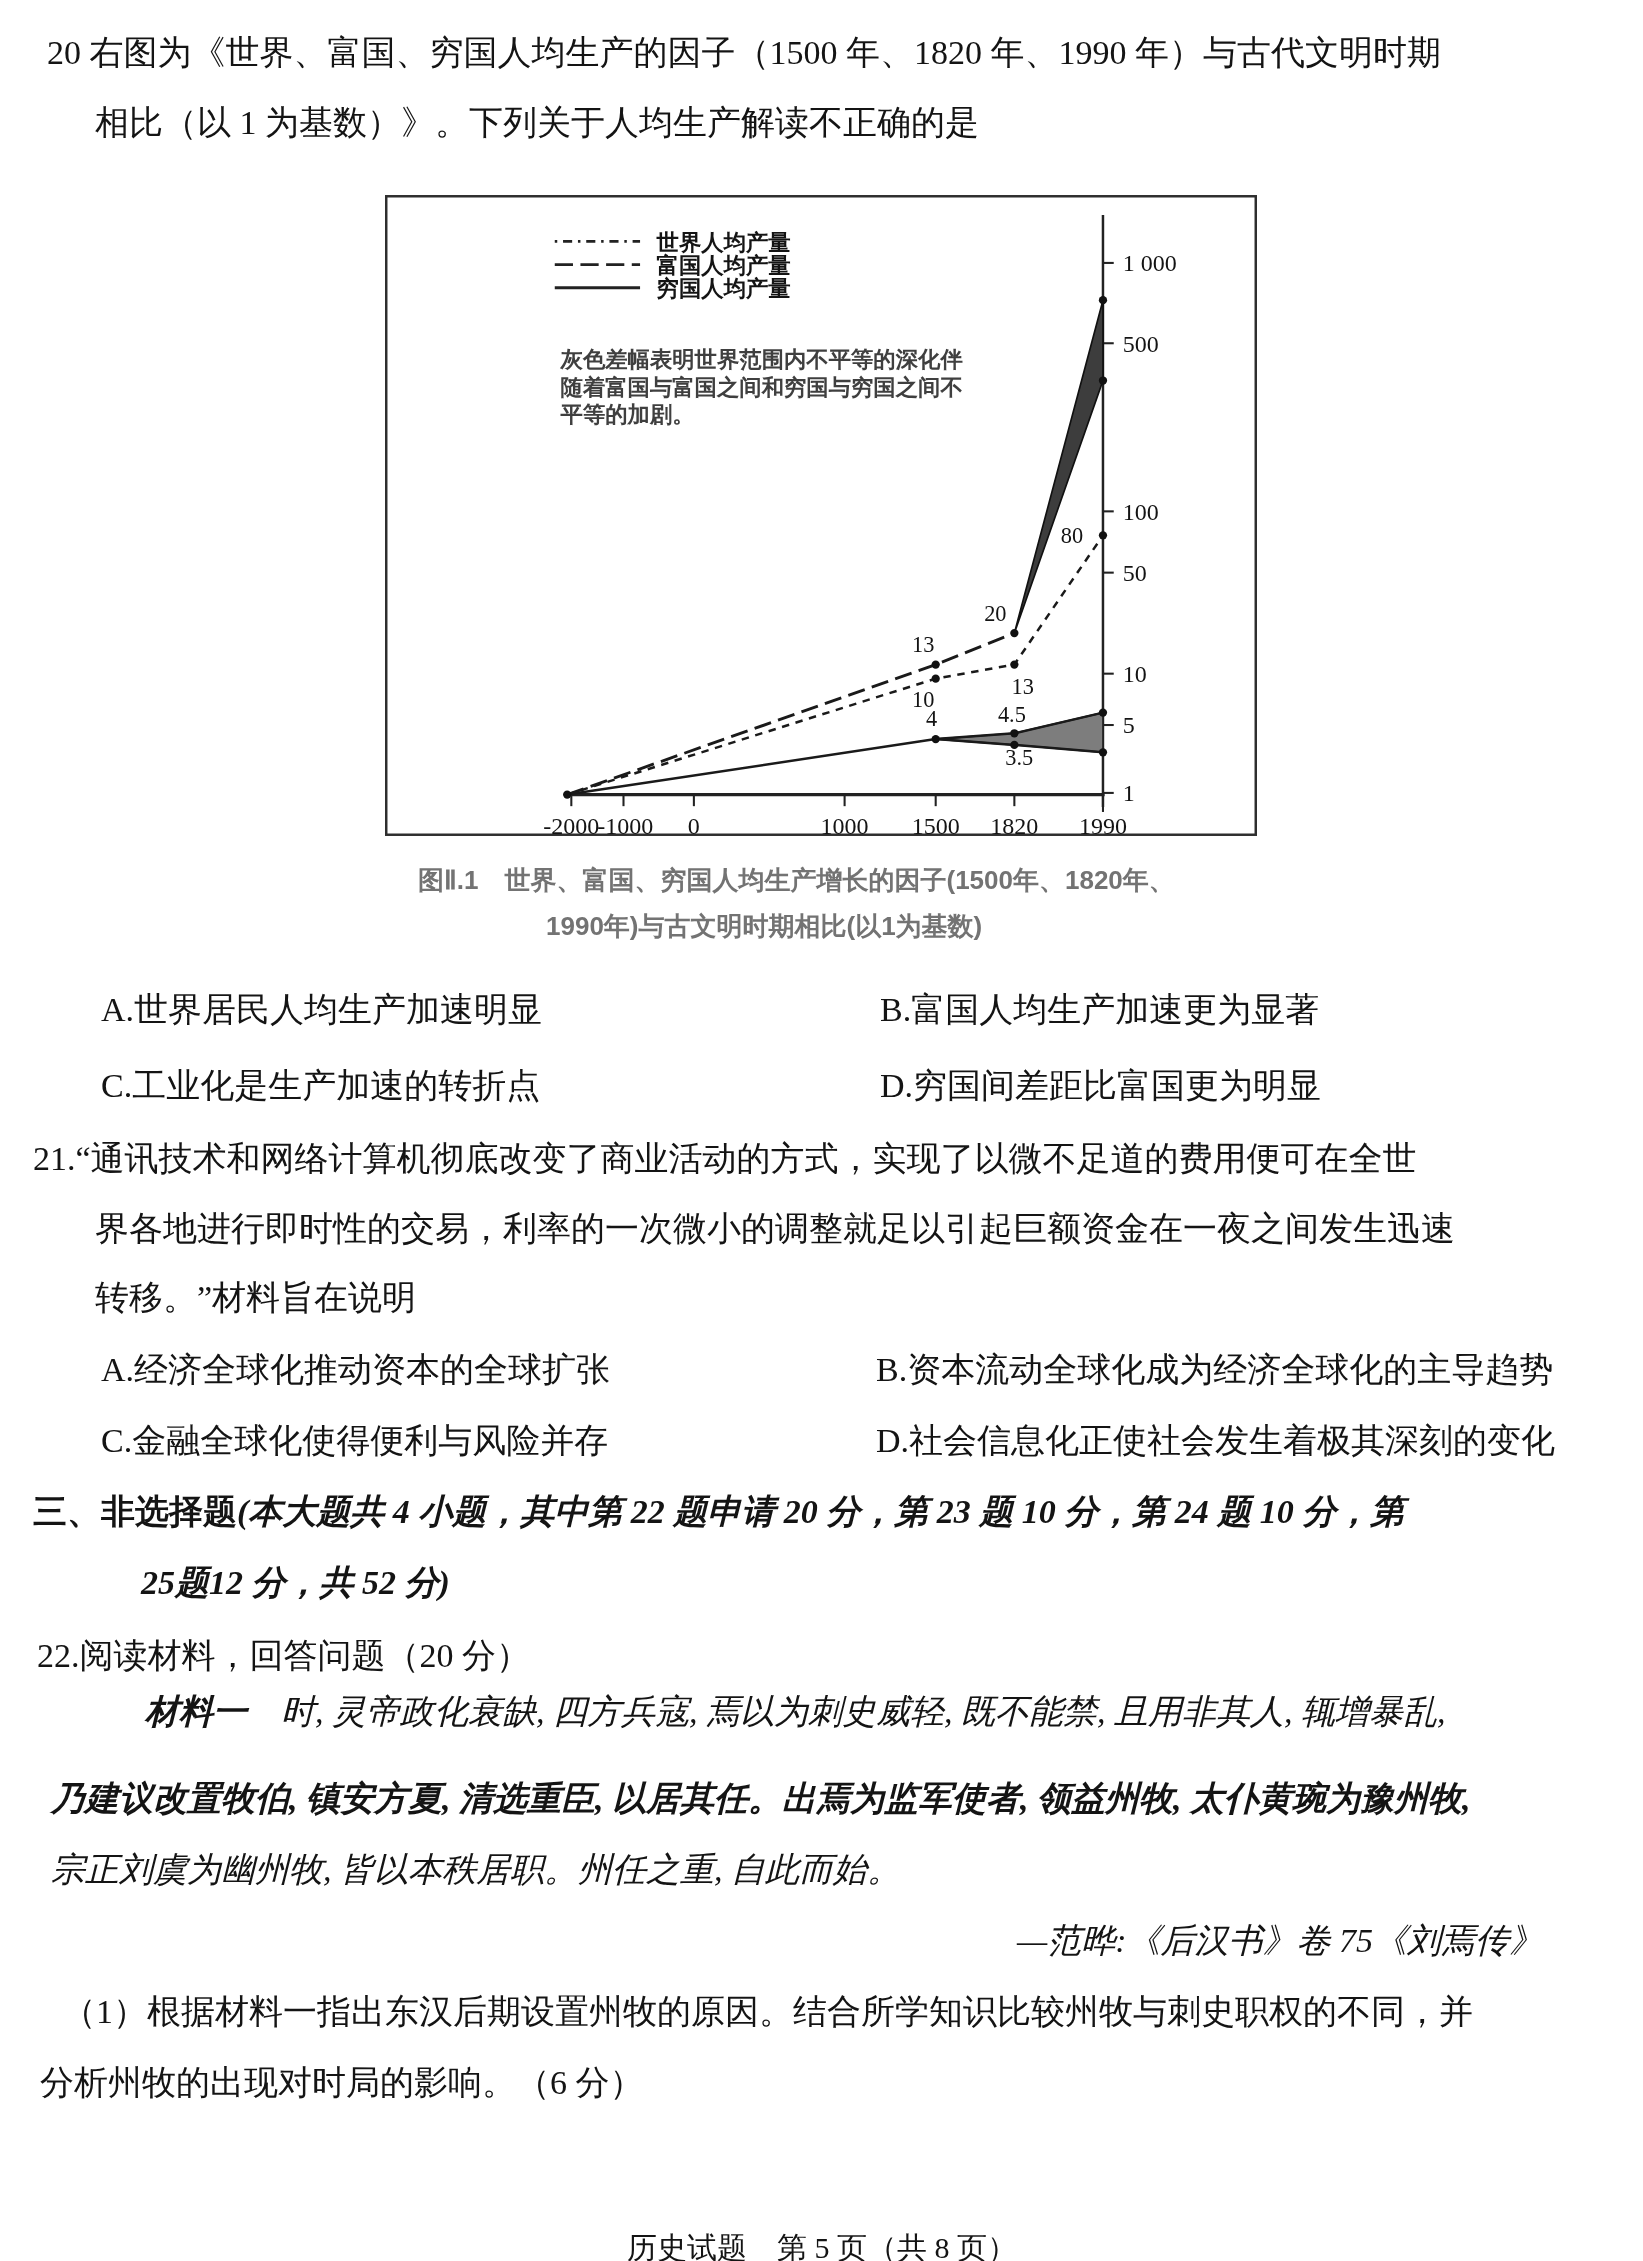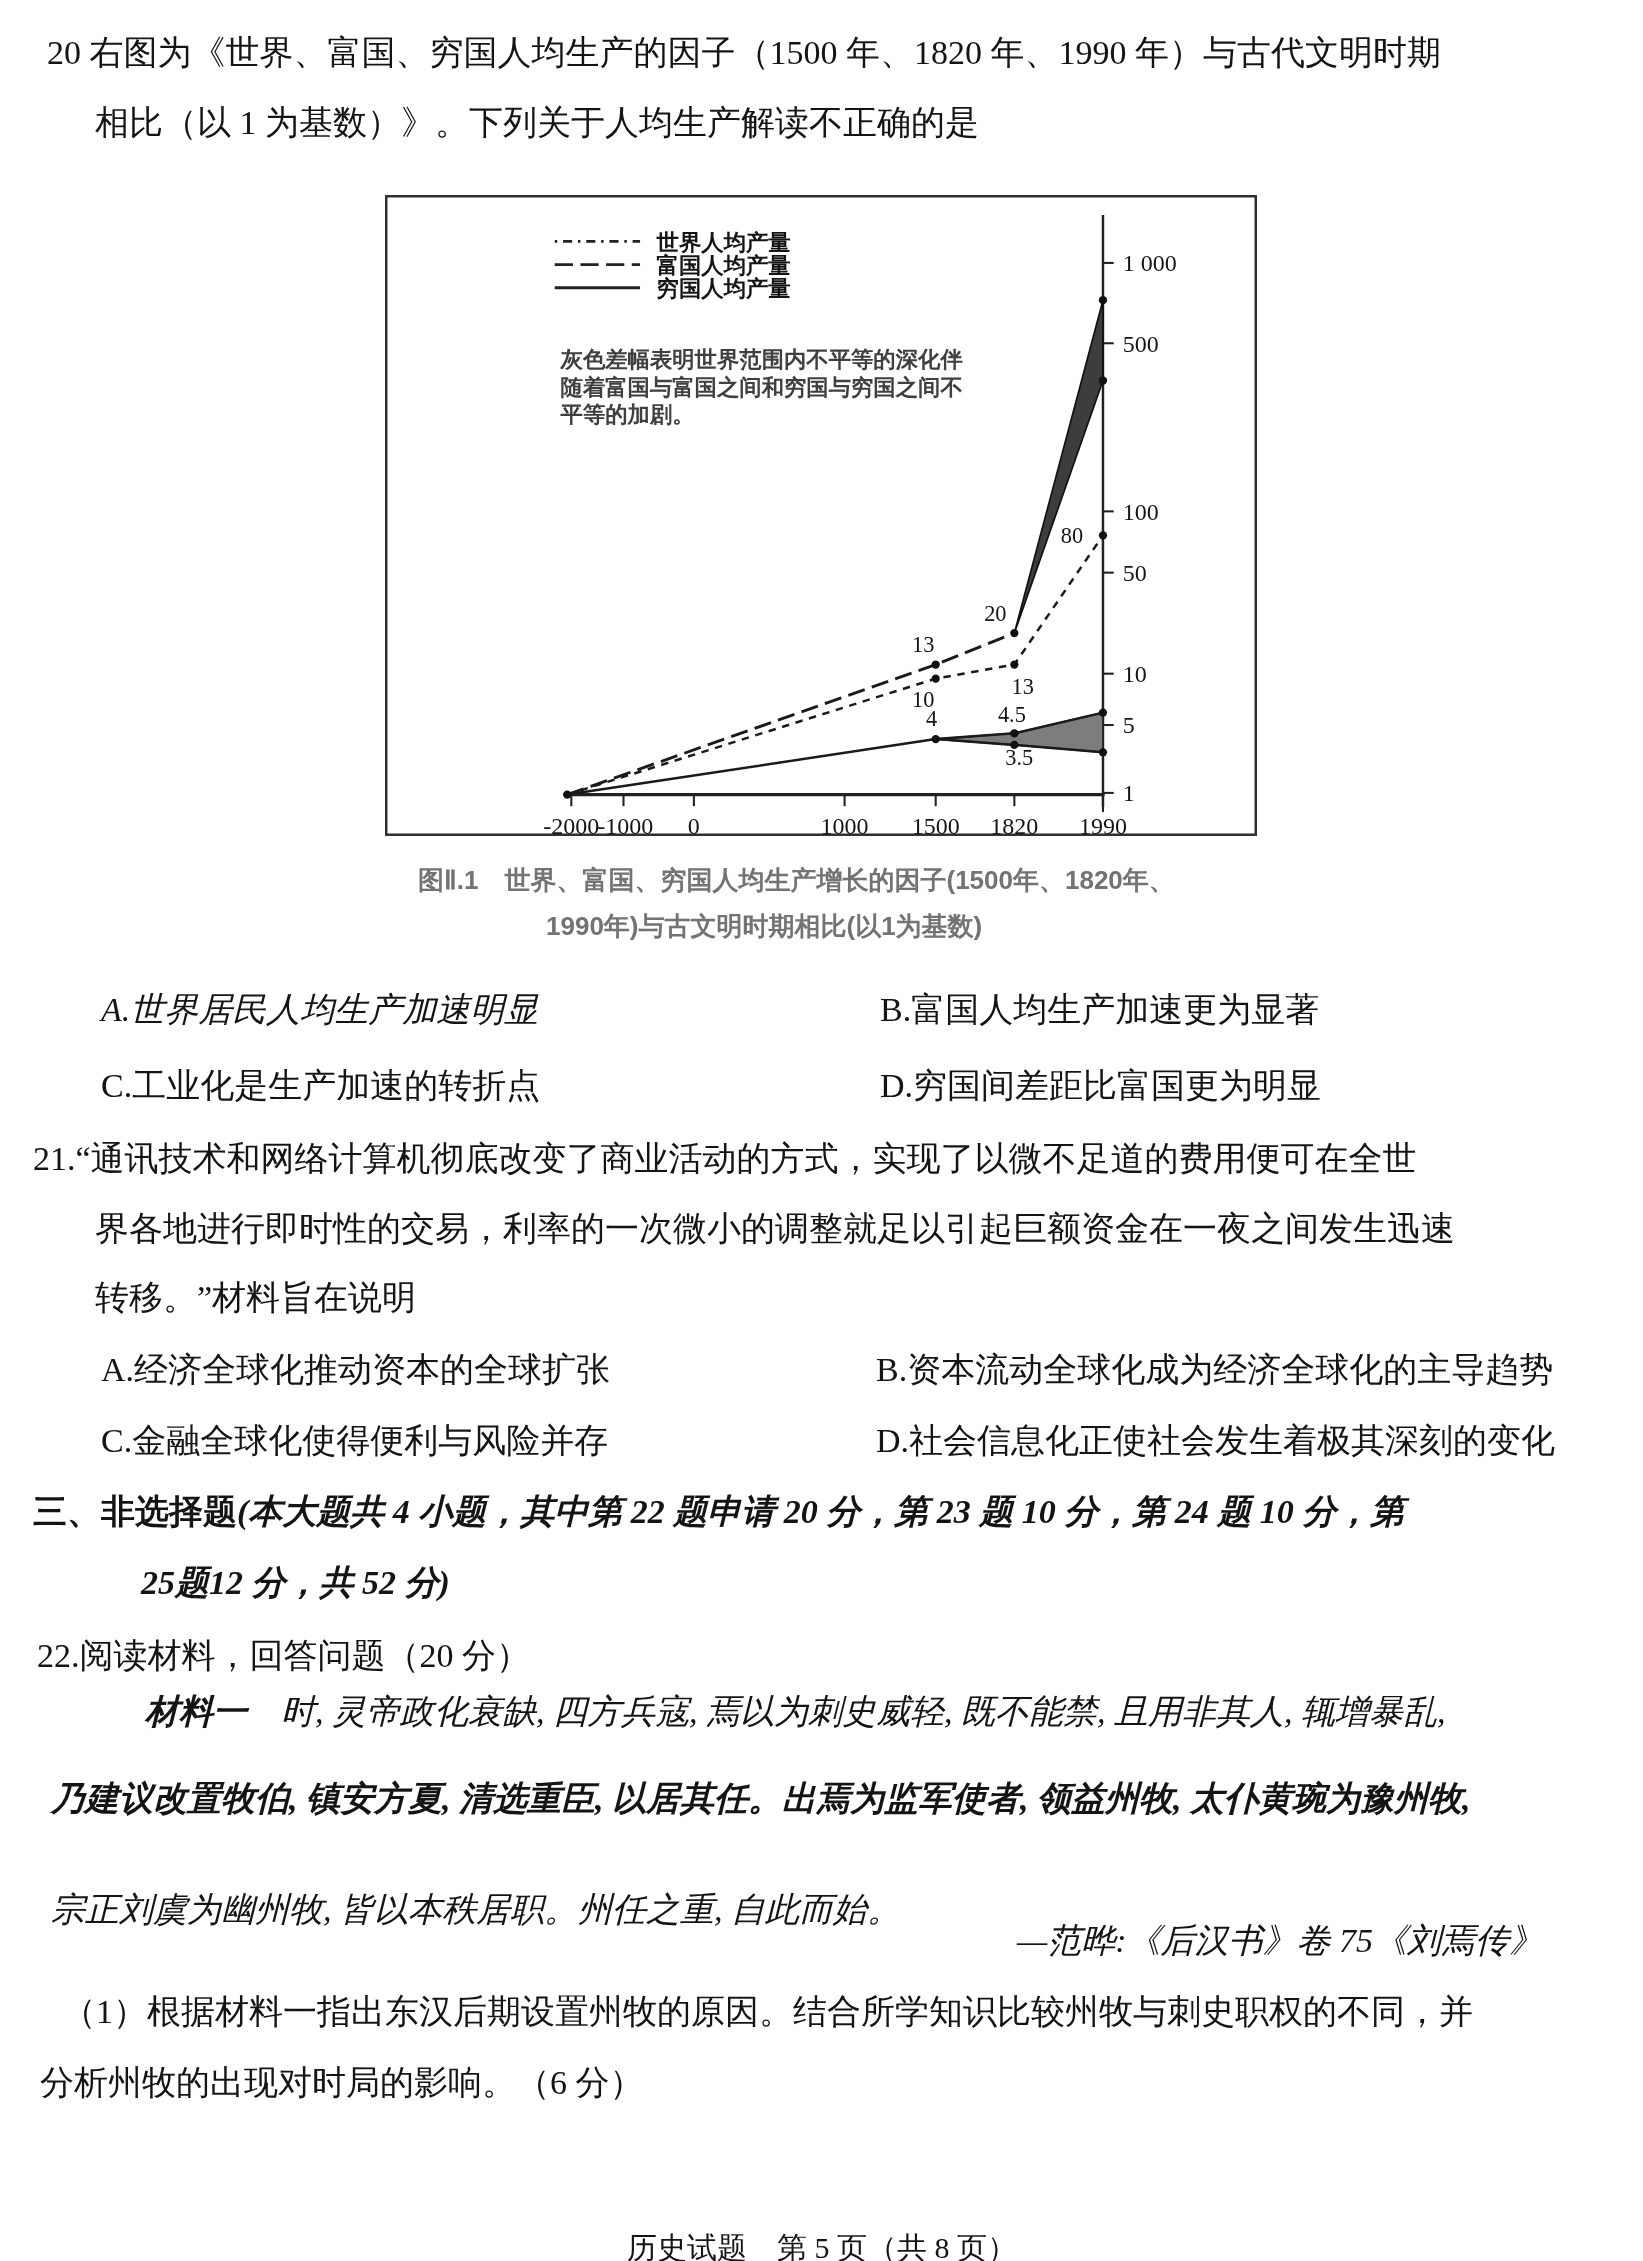--- a/index.html
+++ b/index.html
@@ -115,21 +115,21 @@
     <text x="843" y="420" text-anchor="end">80</text>
     <text x="660" y="641">4</text>
     <text x="757" y="636">4.5</text>
     <text x="766" y="688">3.5</text>
   </g>
 </svg>
 
 <div class="t cap" style="left:418px;top:866px;">图Ⅱ.1　世界、富国、穷国人均生产增长的因子(1500年、1820年、</div>
 <div class="t cap" style="left:546px;top:912px;">1990年)与古文明时期相比(以1为基数)</div>
 
-<div class="t" style="left:101px;top:990px;font-style:italic;">A.世界居民人均生产加速明显</div>
+<div class="t" style="left:101px;top:990px;">A.世界居民人均生产加速明显</div>
 <div class="t" style="left:880px;top:990px;">B.富国人均生产加速更为显著</div>
 <div class="t" style="left:101px;top:1066px;text-align:right;">C.工业化是生产加速的转折点</div>
 <div class="t" style="left:880px;top:1066px;">D.穷国间差距比富国更为明显</div>
 
 <div class="t" style="left:33px;top:1139px;">21.“通讯技术和网络计算机彻底改变了商业活动的方式，实现了以微不足道的费用便可在全世</div>
 <div class="t" style="left:95px;top:1209px;">界各地进行即时性的交易，利率的一次微小的调整就足以引起巨额资金在一夜之间发生迅速</div>
 <div class="t" style="left:95px;top:1278px;">转移。”材料旨在说明</div>
 <div class="t" style="left:101px;top:1350px;">A.经济全球化推动资本的全球扩张</div>
 <div class="t" style="left:876px;top:1350px;">B.资本流动全球化成为经济全球化的主导趋势</div>
 <div class="t" style="left:101px;top:1421px;">C.金融全球化使得便利与风险并存</div>
@@ -139,21 +139,21 @@
   <span class="bold">三、非选择题</span><span class="bold kai">(本大题共 4 小题，其中第 22 题申请 20 分，第 23 题 10 分，第 24 题 10 分，第</span>
 </div>
 <div class="t bold kai" style="left:141px;top:1563px;">25题12 分，共 52 分)</div>
 
 <div class="t" style="left:37px;top:1636px;">22.阅读材料，回答问题（20 分）</div>
 
 <div class="t" style="left:145px;top:1692px;">
   <span class="bold kai">材料一</span><span class="kai">　</span><span class="kai">时, 灵帝政化衰缺, 四方兵寇, 焉以为刺史威轻, 既不能禁, 且用非其人, 辄增暴乱,</span>
 </div>
 <div class="t kai" style="left:51px;top:1779px;font-weight:bold;">乃建议改置牧伯, 镇安方夏, 清选重臣, 以居其任。出焉为监军使者, 领益州牧, 太仆黄琬为豫州牧,</div>
-<div class="t kai" style="left:51px;top:1890px;">宗正刘虞为幽州牧, 皆以本秩居职。州任之重, 自此而始。</div>
+<div class="t kai" style="left:51px;top:1850px;">宗正刘虞为幽州牧, 皆以本秩居职。州任之重, 自此而始。</div>
 
 <div class="t kai" style="left:1017px;top:1921px;">—范晔:《后汉书》卷 75《刘焉传》</div>
 
 <div class="t" style="left:62px;top:1992px;">（1）根据材料一指出东汉后期设置州牧的原因。结合所学知识比较州牧与刺史职权的不同，并</div>
 <div class="t" style="left:40px;top:2063px;">分析州牧的出现对时局的影响。（6 分）</div>
 
 <div class="t footer" style="left:0;right:0;top:2231px;text-align:center;">历史试题　第 5 页（共 8 页）</div>
 
 
 </body></html>

